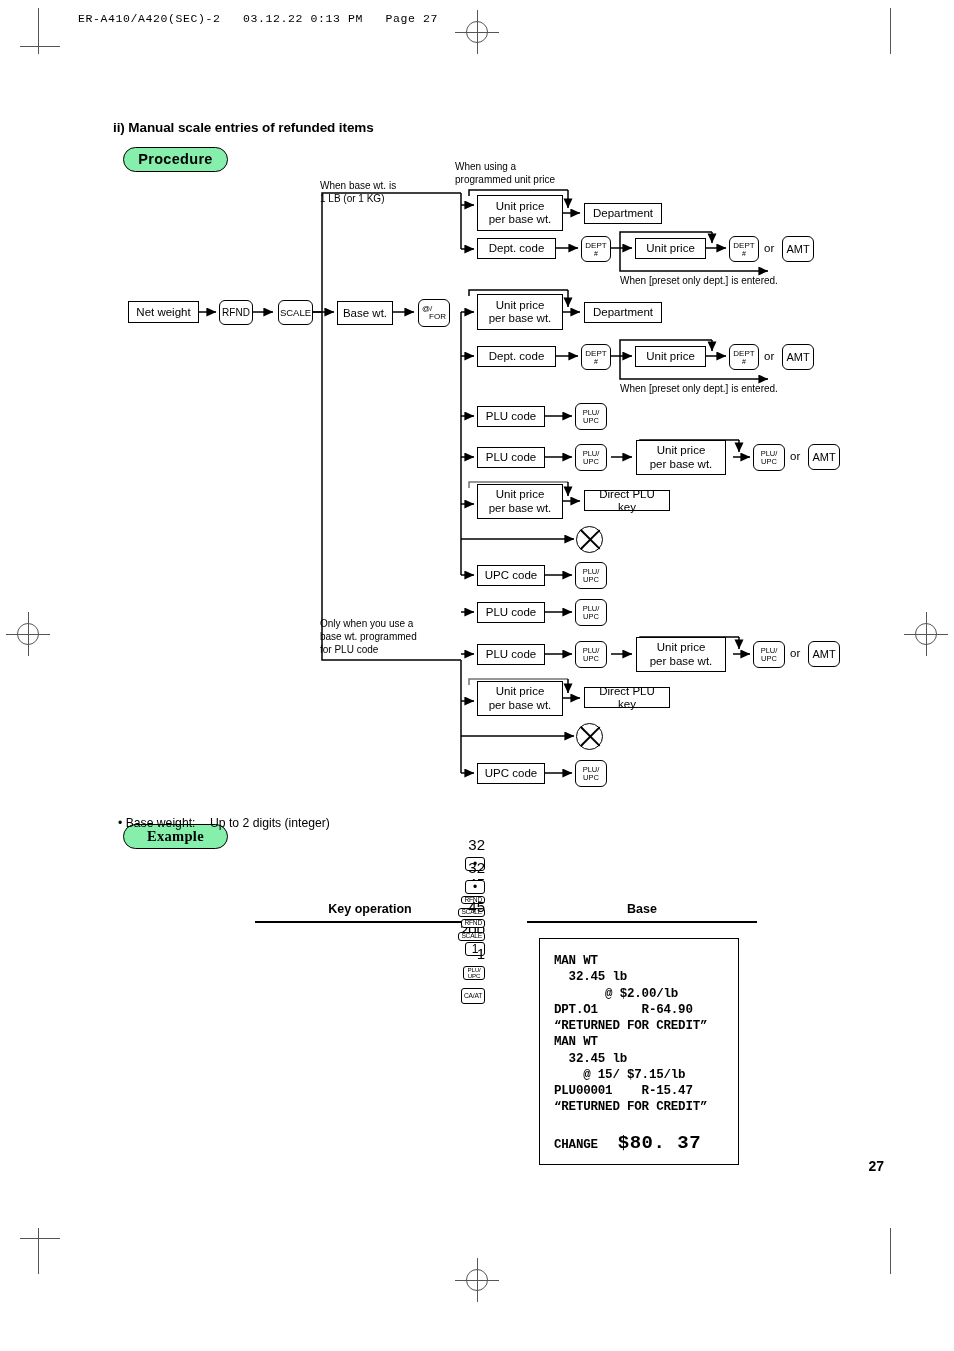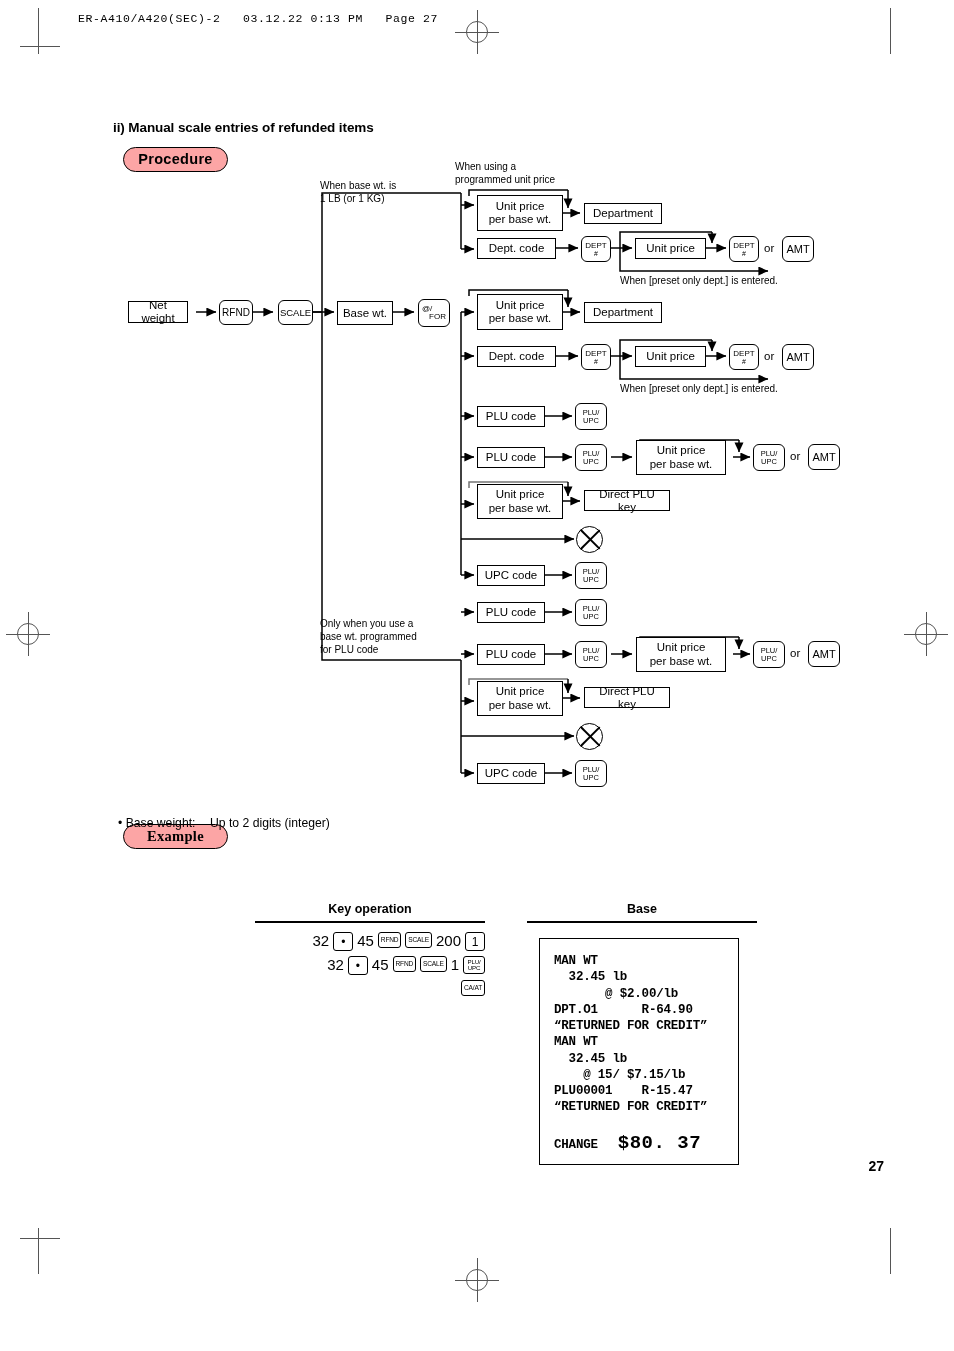--- a/index.html
+++ b/index.html
@@ -32,21 +32,21 @@
 
   .corner { position:absolute; background:#555; }
 
   
   .sec-title {
     position:absolute; left:113px; top:120px;
     font-size:13.5px; font-weight:bold; letter-spacing:-0.1px;
   }
   .pill {
     position:absolute;
-    background:#fca5a5; border:1.6px solid #000; border-radius:17px;
+    background:#86efac; border:1.6px solid #000; border-radius:17px;
     height:25px; line-height:22px; text-align:center;
     font-size:14.5px; font-weight:bold; letter-spacing:0.3px;
     color:#000;
   }
   #pill-procedure { left:123px; top:147px; width:105px; }
   #pill-example   { left:123px; top:824px; width:105px;font-family:Liberation Serif, serif; }
 
   
   #flow { position:absolute; left:0; top:0; width:954px; height:830px; }
 
@@ -83,21 +83,21 @@
   .bullets .row { display:flex; }
   .bullets .lbl { width:92px; flex:none; }
 
   
   .colhead {
     position:absolute; font-size:12.5px; font-weight:bold; text-align:center;
   }
   .rule { position:absolute; height:1.6px; background:#000; }
 
   .keyops { position:absolute; left:255px; top:932px; width:230px; }
-  .kline { display:flex; align-items:flex-start; justify-content:flex-end; gap:4px; height:24px; }
+  .kline { display:flex; align-items:flex-end; justify-content:flex-end; gap:4px; height:24px;flex-direction:column; }
   .kline .num { font-size:15px; }
   .kbox {
     border:1.3px solid #000; border-radius:3px; background:#fff;
     display:inline-flex; align-items:center; justify-content:center;
     font-size:6.6px; line-height:1.0; text-align:center; letter-spacing:-0.2px;
     min-width:22px; height:16px; padding:0 2px;
   }
   .kbox.big { font-size:12px; min-width:20px; height:19px; }
   .kbox.dot { font-size:12px; min-width:20px; height:19px; }
   .kbox.two { flex-direction:column; font-size:6.2px; height:18px; }
@@ -301,21 +301,21 @@
     <div class="note" style="left:320px;top:180px;white-space:pre-line;">When base wt. is
 1 LB (or 1 KG)</div>
     <div class="note" style="left:455px;top:161px;white-space:pre-line;">When using a
 programmed unit price</div>
     <div class="note" style="left:620px;top:275px;">When [preset only dept.] is entered.</div>
     <div class="note" style="left:620px;top:383px;">When [preset only dept.] is entered.</div>
     <div class="note" style="left:320px;top:618px;white-space:pre-line;">Only when you use a
 base wt. programmed
 for PLU code</div>
 
-    <div class="fbox" style="left:128px;top:301px;width:60px;height:22px;">Net weight</div>
+    <div class="fbox" style="left:128px;top:301px;width:71px;height:22px;">Net weight</div>
     <div class="key" style="left:219px;top:300px;width:34px;height:25px;font-size:10px;">RFND</div>
     <div class="key" style="left:278px;top:300px;width:35px;height:25px;font-size:9.5px;">SCALE</div>
     <div class="fbox" style="left:337px;top:301px;width:56px;height:24px;">Base wt.</div>
     <div class="key" style="left:418px;top:299px;width:32px;height:28px;flex-direction:column;font-size:8px;">
       <span style="align-self:flex-start;margin-left:3px;">@/</span>
       <span style="align-self:flex-end;margin-right:3px;">FOR</span>
     </div>
 
     <div class="fbox two" style="left:477px;top:195px;width:86px;height:36px;">
       <span style="white-space:pre-line;">Unit price

